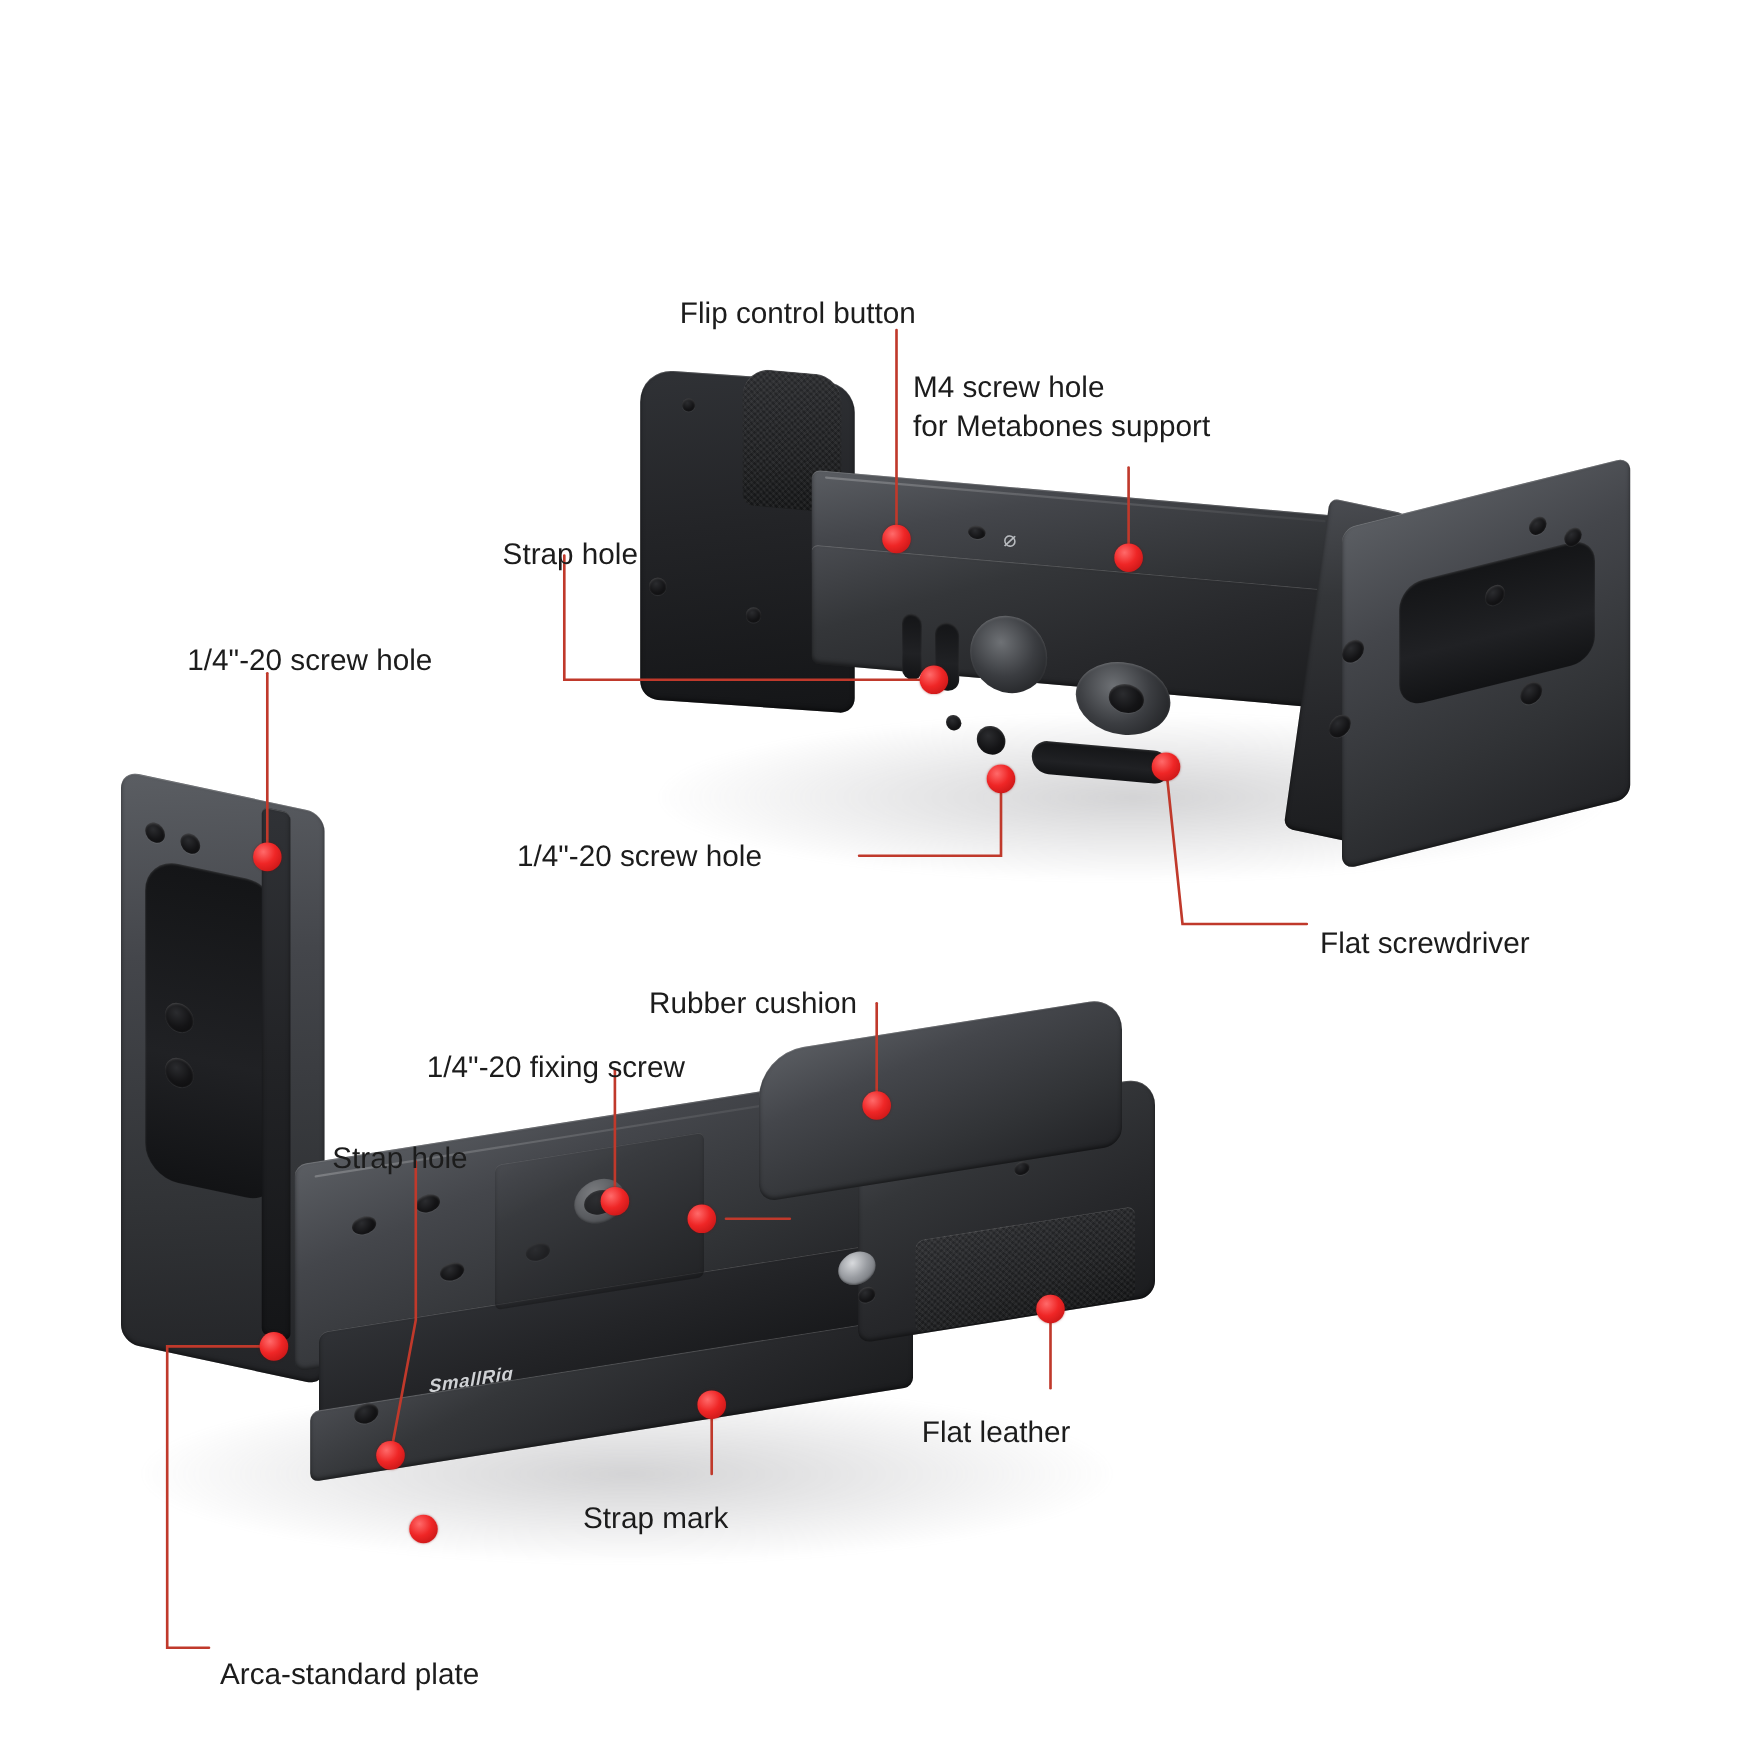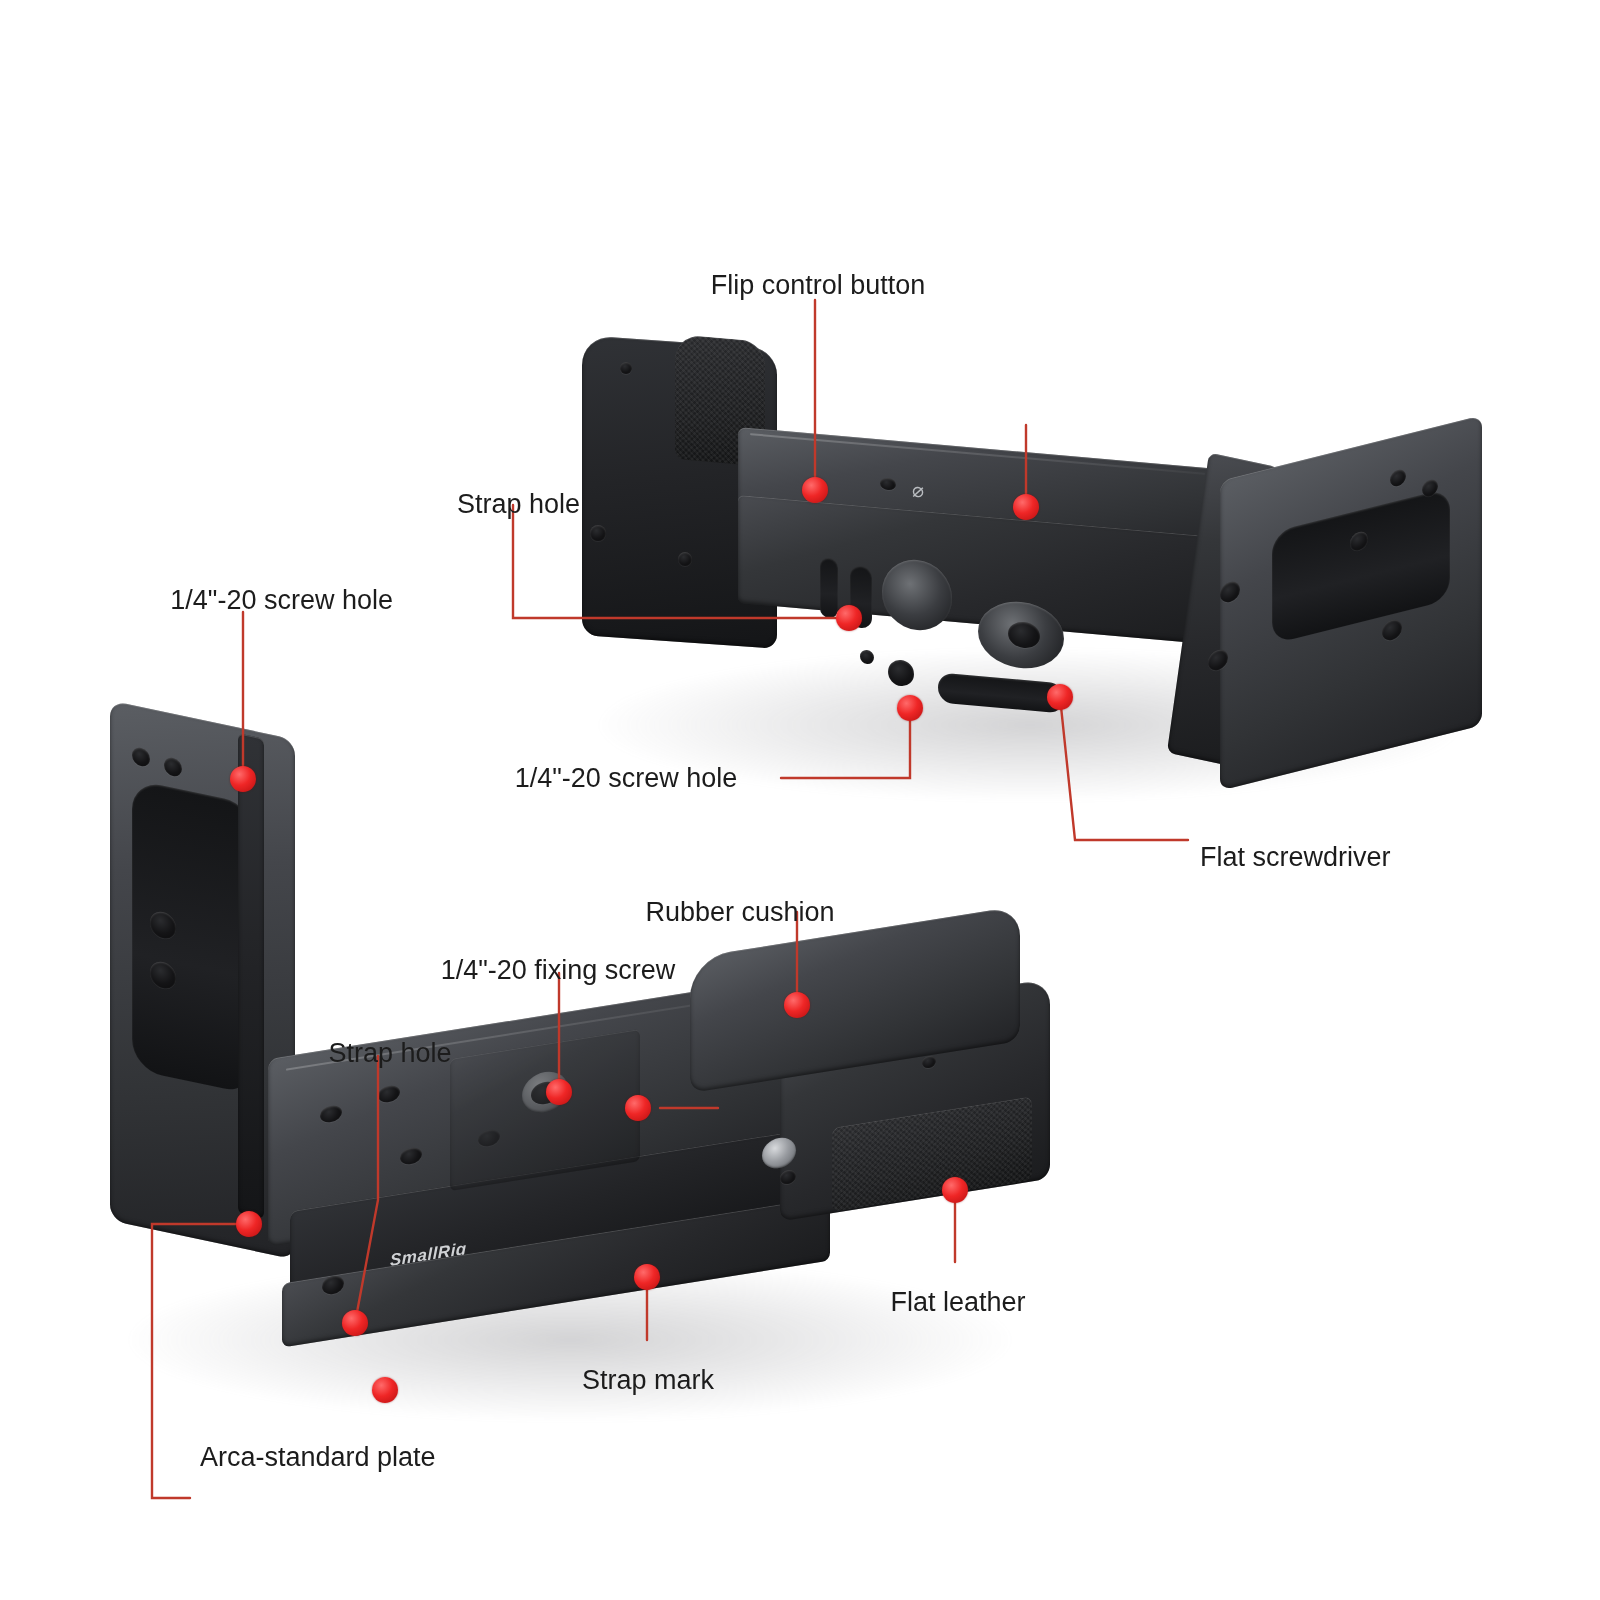--- a/index.html
+++ b/index.html
@@ -33,21 +33,21 @@
     color: #151515;
   }
   
   .label {
     position: absolute;
     font-size: 27px;
     color: #1c1c1c;
     white-space: pre;
     line-height: 1.28;
   }
-  .label.c { text-align: center; }
+  .label.c { }
   .label.r { text-align: right; }
 
   
   .leader {
     position: absolute;
     left: 0; top: 0;
     width: 1600px; height: 1600px;
     pointer-events: none;
   }
   .dot {
@@ -253,34 +253,36 @@
     <div class="dot" style="left:638px; top:1108px; width:26px; height:26px;"></div>
     <div class="dot" style="left:355px; top:1323px; width:26px; height:26px;"></div>
     <div class="dot" style="left:955px; top:1190px; width:26px; height:26px;"></div>
     <div class="dot" style="left:647px; top:1277px; width:26px; height:26px;"></div>
     <div class="dot" style="left:249px; top:1224px; width:26px; height:26px;"></div>
     <div class="dot" style="left:385px; top:1390px; width:26px; height:26px;"></div>
   </div>
 
   <div class="label c" style="left:618px; top:268px; width:400px;">Flip control button</div>
 
+  <div class="label c" style="left:830px; top:335px; width:460px;">M4 screw hole
+for Metabones support</div>
 
   <div class="label r" style="left:230px; top:487px; width:350px;">Strap hole</div>
 
   <div class="label r" style="left:40px; top:583px; width:353px;">1/4"-20 screw hole</div>
 
   <div class="label c" style="left:470px; top:761px; width:312px;">1/4"-20 screw hole</div>
 
   <div class="label c" style="left:590px; top:895px; width:300px;">Rubber cushion</div>
 
   <div class="label" style="left:1200px; top:840px; width:300px;">Flat screwdriver</div>
 
   <div class="label c" style="left:388px; top:953px; width:340px;">1/4"-20 fixing screw</div>
 
   <div class="label c" style="left:302px; top:1036px; width:176px;">Strap hole</div>
 
   <div class="label c" style="left:838px; top:1285px; width:240px;">Flat leather</div>
 
   <div class="label c" style="left:530px; top:1363px; width:236px;">Strap mark</div>
 
-  <div class="label" style="left:200px; top:1440px; width:420px;">Arca-standard plate</div>
+  <div class="label" style="left:200px; top:1505px; width:420px;">Arca-standard plate</div>
 
 </div>
 
 </body></html>

